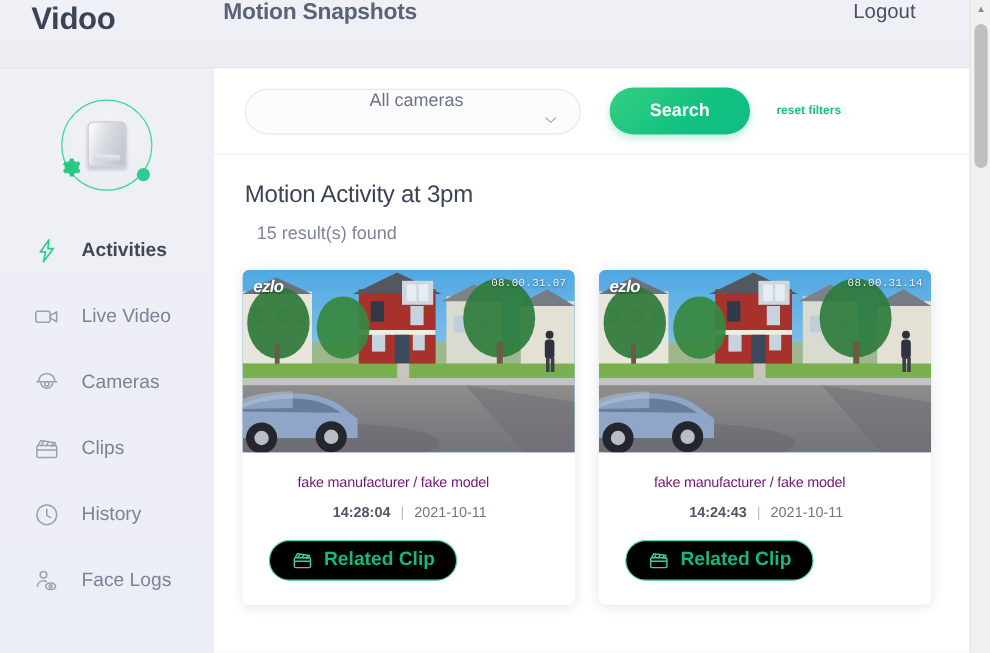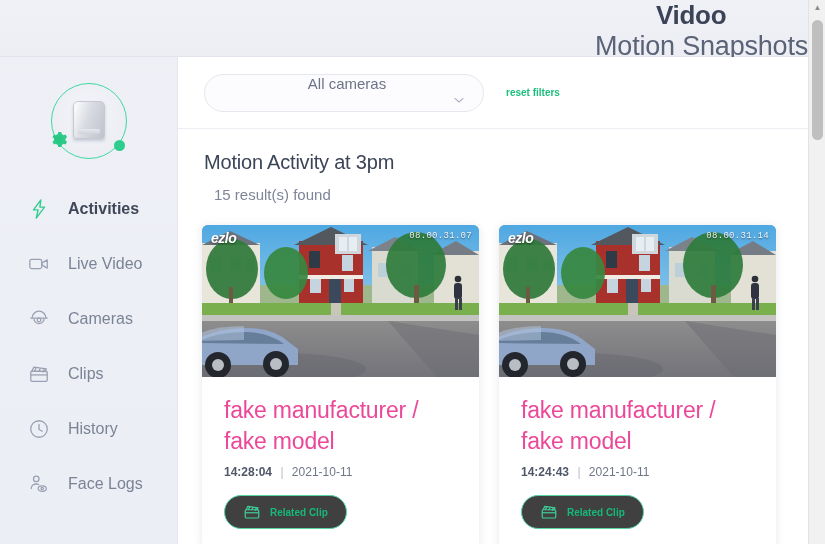--- a/index.html
+++ b/index.html
@@ -20,38 +20,37 @@
   }
 
   
   .header {
     position: absolute;
     top: 0; left: 0;
     width: 808px;
     height: 57px;
     background: linear-gradient(180deg, #f0f1f7 0%, #eceef4 100%);
     display: flex;
-    align-items: flex-end;
+    align-items: flex-start;
     border-bottom: 1px solid #e2e4ec;
-    flex-direction: column;
   }
   .brand {
     width: 178px;
     padding-left: 26px;
     font-size: 26px;
     font-weight: bold;
     color: #3b4357;
     letter-spacing: -0.3px;
   }
   .page-title {
-    font-size: 27px;
+    font-size: 19px;
     color: #5b6377;
     letter-spacing: -0.2px;
     padding-left: 8px;
-    font-weight: normal;
+    font-weight: bold;
   }
   .logout {
     margin-left: auto;
     margin-right: 45px;
     font-size: 17px;
     color: #4a5163;
     cursor: pointer;
     background: none;
     border: none;
     font-family: inherit;
@@ -247,46 +246,47 @@
     right: 7px; top: 6px;
     color: rgba(255,255,255,.9);
     font-size: 9px;
     font-family: "Liberation Mono", monospace;
     letter-spacing: 0.3px;
     text-shadow: 0 1px 2px rgba(0,0,0,.5);
   }
 
   .card-body { padding: 18px 20px 20px 22px; }
   .card-title {
-    font-size: 23px;
-    color: #ec4899;
+    font-size: 12px;
+    color: #701a75;
     line-height: 1.33;
     letter-spacing: -0.2px;
+    margin-left: 24px;
   }
   .card-meta {
     margin-top: 9px;
-    text-align: left;
+    text-align: center;
     font-size: 12px;
     color: #6f7688;
   }
   .card-meta .t { font-weight: bold; color: #4e5668; }
   .card-meta .sep { margin: 0 5px; color: #b9bdc9; }
 
   .clip-btn {
     margin-top: 16px;
     display: inline-flex;
     align-items: center;
     gap: 9px;
     height: 34px;
     padding: 0 18px;
     border: 1px solid #56d4a2;
     border-radius: 18px;
-    background: #404040;
+    background: #000000;
     color: #17b87b;
-    font-size: 10px;
+    font-size: 16px;
     font-weight: bold;
     font-family: inherit;
     cursor: pointer;
   }
   .clip-btn .clip-ico { display: flex; color: #3fcf9a; }
 
   
   .scrollbar {
     position: absolute;
     top: 0; right: 0;
@@ -415,20 +415,21 @@
 
     <div class="filter-bar">
       <div class="select">
         <span>All cameras</span>
         <span class="chev">
           <svg width="16" height="16" viewBox="0 0 24 24" fill="none" stroke="currentColor" stroke-width="1.6" stroke-linecap="round" stroke-linejoin="round">
             <path d="M6 9.5 12 15l6-5.5"></path>
           </svg>
         </span>
       </div>
+      <button class="search-btn">Search</button>
       <button class="reset-link">reset filters</button>
     </div>
 
     <div class="results-head">
       <div class="results-title">Motion Activity at 3pm</div>
       <div class="results-count">15 result(s) found</div>
     </div>
 
     <div class="cards">
 

